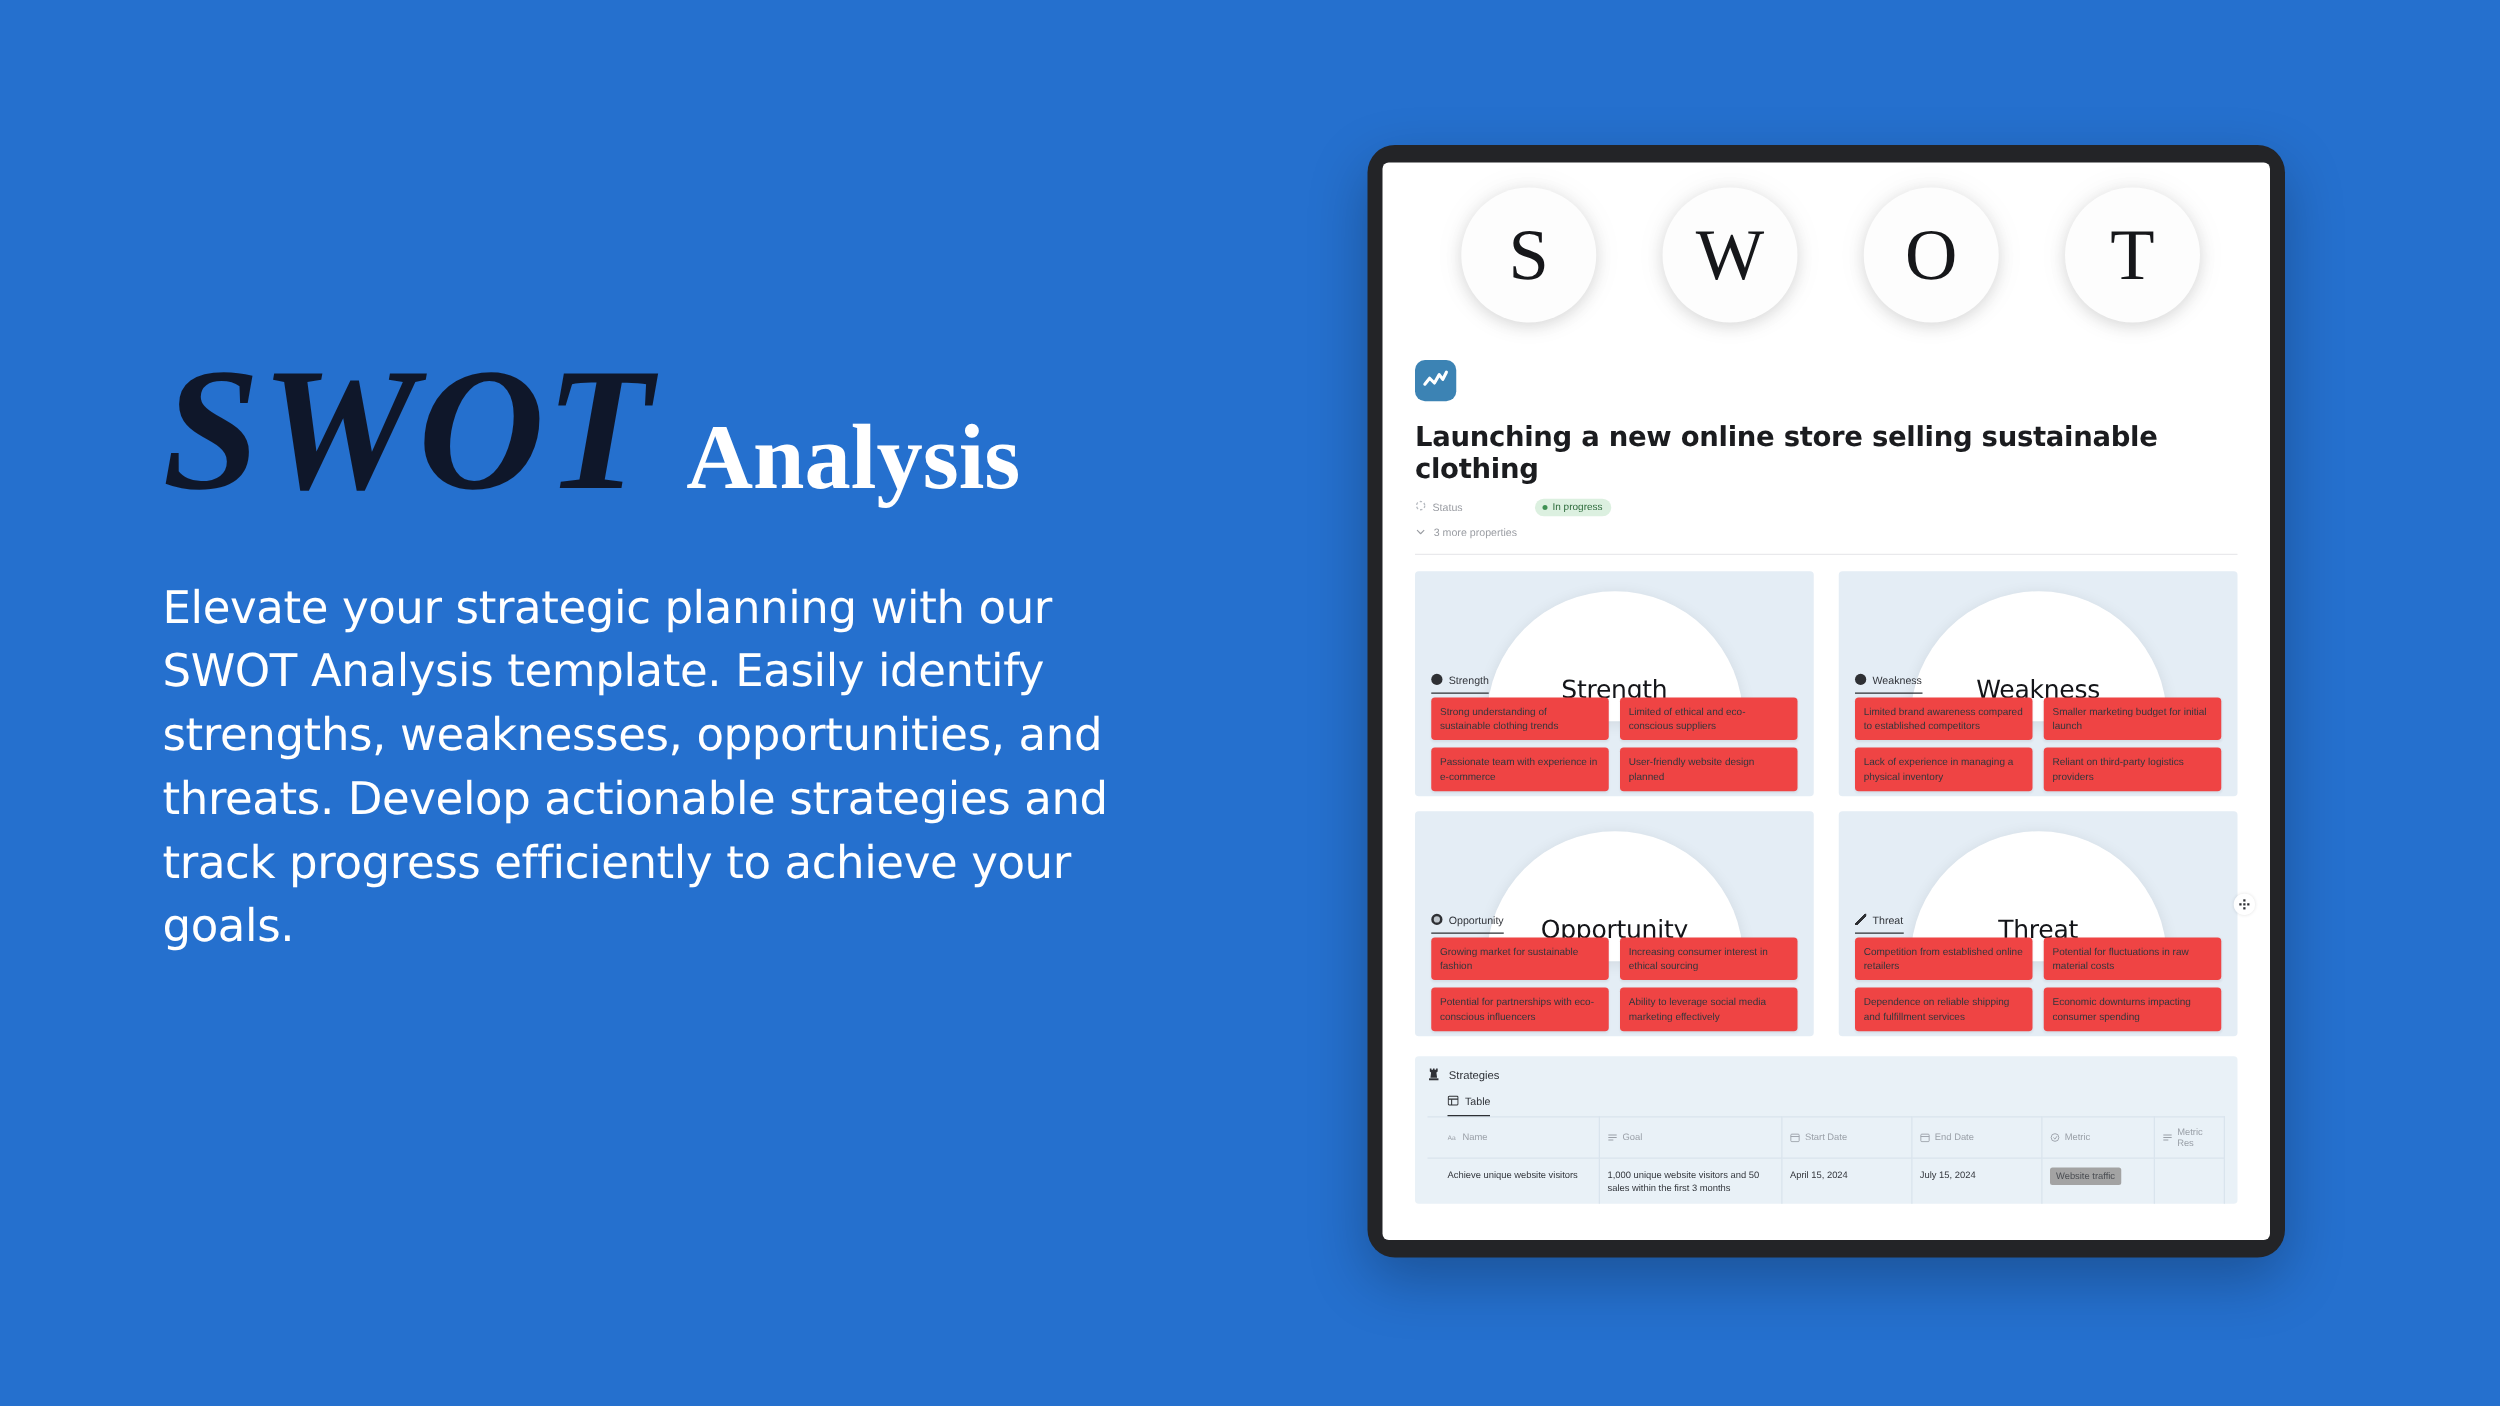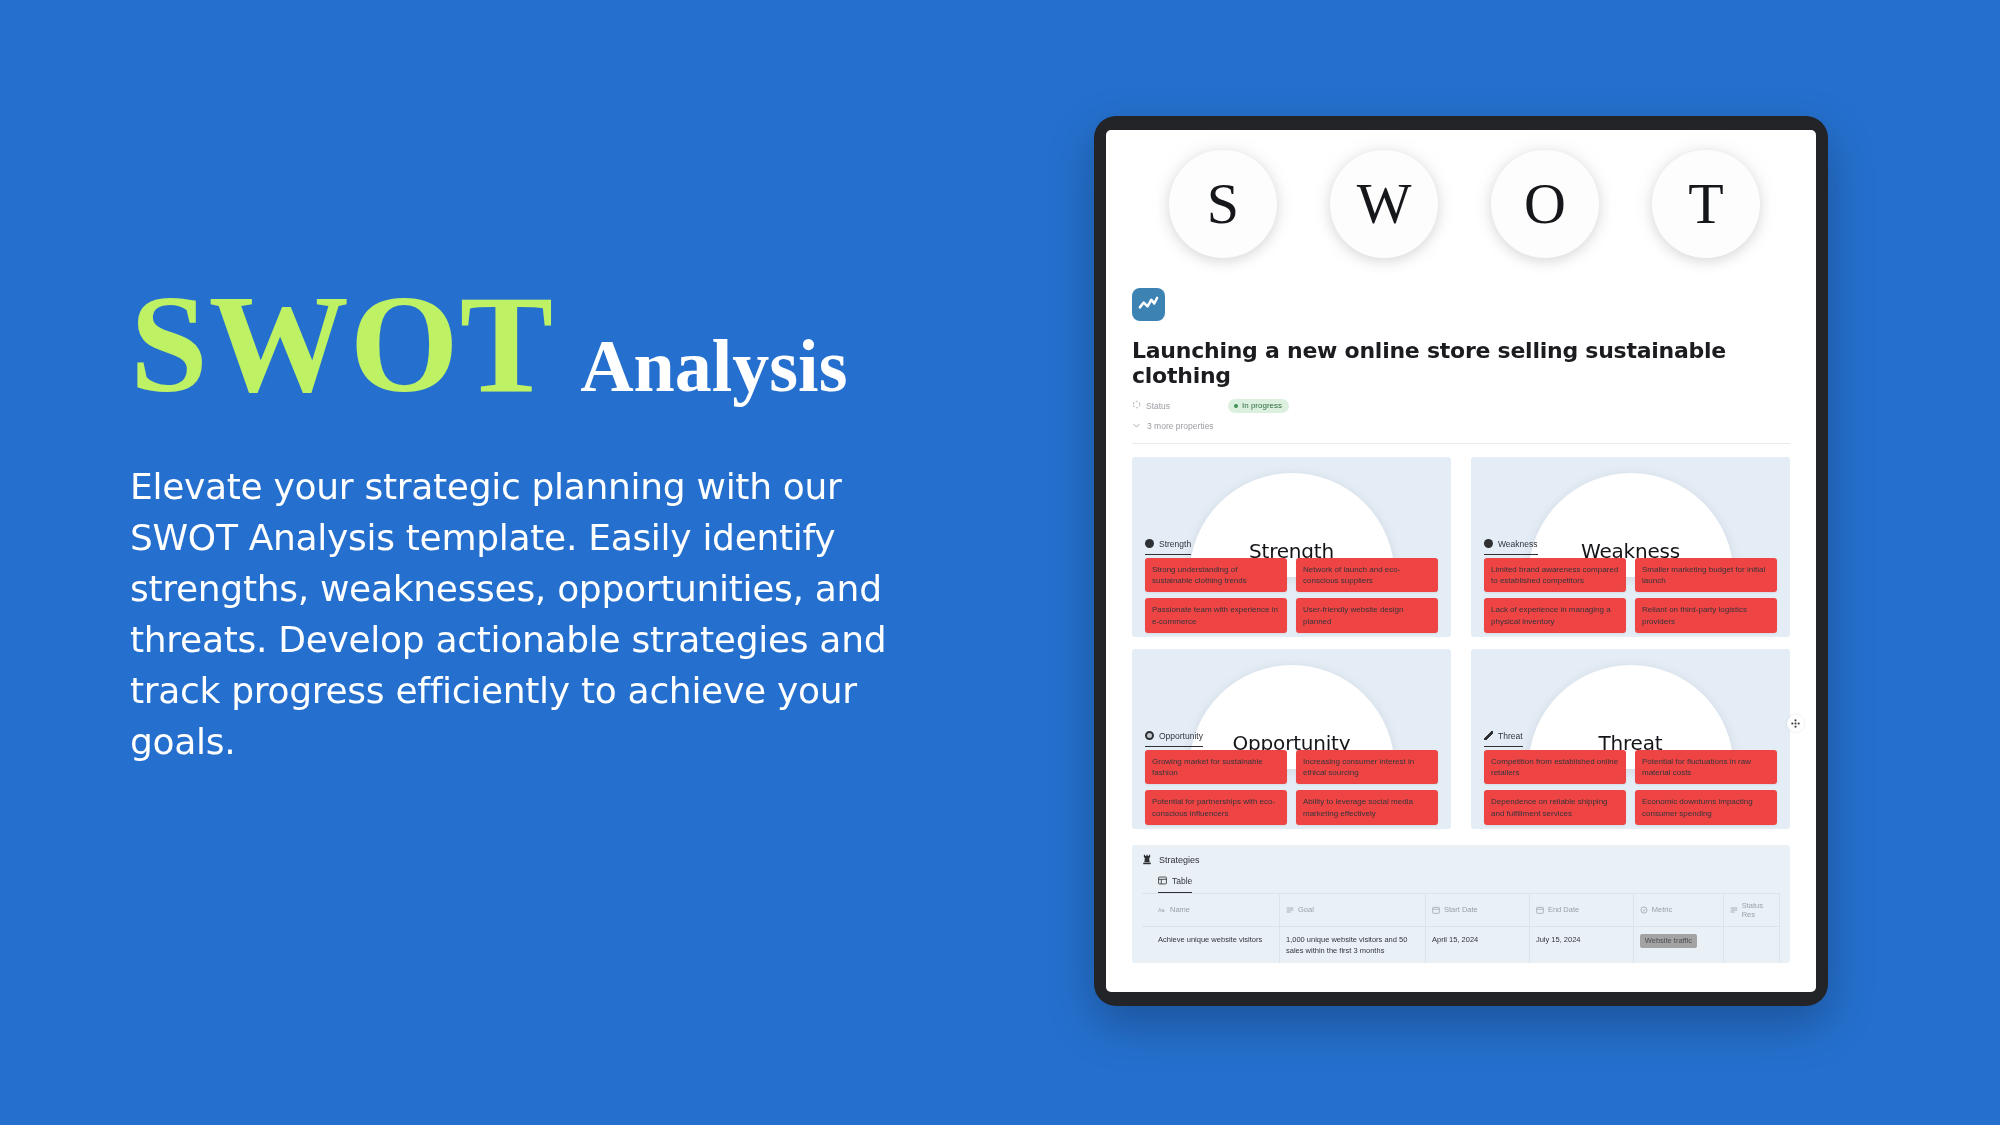--- a/index.html
+++ b/index.html
@@ -26,22 +26,23 @@
     display: flex;
     align-items: baseline;
     gap: 26px;
     white-space: nowrap;
   }
   .title-main {
     font-family: "Liberation Serif", "DejaVu Serif", serif;
     font-weight: 700;
     font-size: 140px;
     line-height: 0.92;
-    color: #bef264;
+    color: #0f172a;
     letter-spacing: 1px;
+    font-style: italic;
   }
   .title-sub {
     font-family: "Liberation Serif", "DejaVu Serif", serif;
     font-weight: 700;
     font-size: 74px;
     line-height: 1;
     color: #ffffff;
   }
   .promo-body {
     margin-top: 52px;
@@ -400,21 +401,21 @@
         <div class="quad">
           <div class="arch">
             <span>Strength</span>
           </div>
           <div class="quad-tab">
             <span class="tab-ic ic-circle"></span>
             <span>Strength</span>
           </div>
           <div class="quad-items">
             <div class="qcard">Strong understanding of sustainable clothing trends</div>
-            <div class="qcard">Network of launch and eco-conscious suppliers</div>
+            <div class="qcard">Limited of ethical and eco-conscious suppliers</div>
             <div class="qcard">Passionate team with experience in e-commerce</div>
             <div class="qcard">User-friendly website design planned</div>
 
           </div>
         </div>
 
         <div class="quad">
           <div class="arch">
             <span>Weakness</span>
           </div>
@@ -548,21 +549,21 @@
               </th>
               <th style="width:8%">
                 <span class="th-inner">
                   <span class="mini-ic">
                     <svg width="8" height="8" viewBox="0 0 12 12">
                       <line x1="1" y1="3" x2="11" y2="3" stroke="#9aa0a8" stroke-width="1.2"></line>
                       <line x1="1" y1="6" x2="11" y2="6" stroke="#9aa0a8" stroke-width="1.2"></line>
                       <line x1="1" y1="9" x2="7" y2="9" stroke="#9aa0a8" stroke-width="1.2"></line>
                     </svg>
                   </span>
-                  <span>Status Res</span>
+                  <span>Metric Res</span>
                 </span>
               </th>
             </tr>
           </thead>
           <tbody>
             <tr>
               <td class="col-pad">Achieve unique website visitors</td>
               <td>1,000 unique website visitors and 50 sales within the first 3 months</td>
               <td>April 15, 2024</td>
               <td>July 15, 2024</td>

